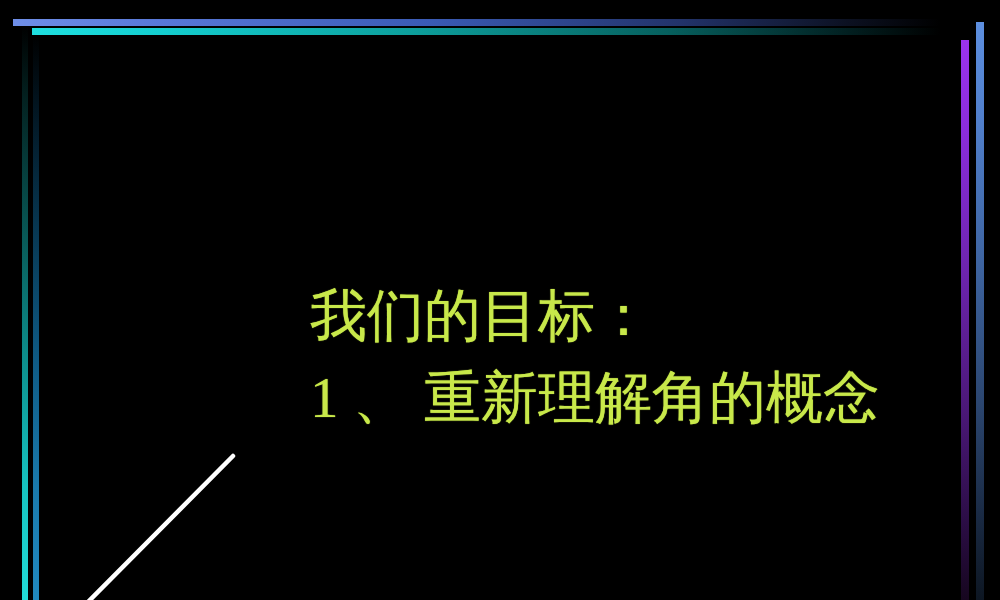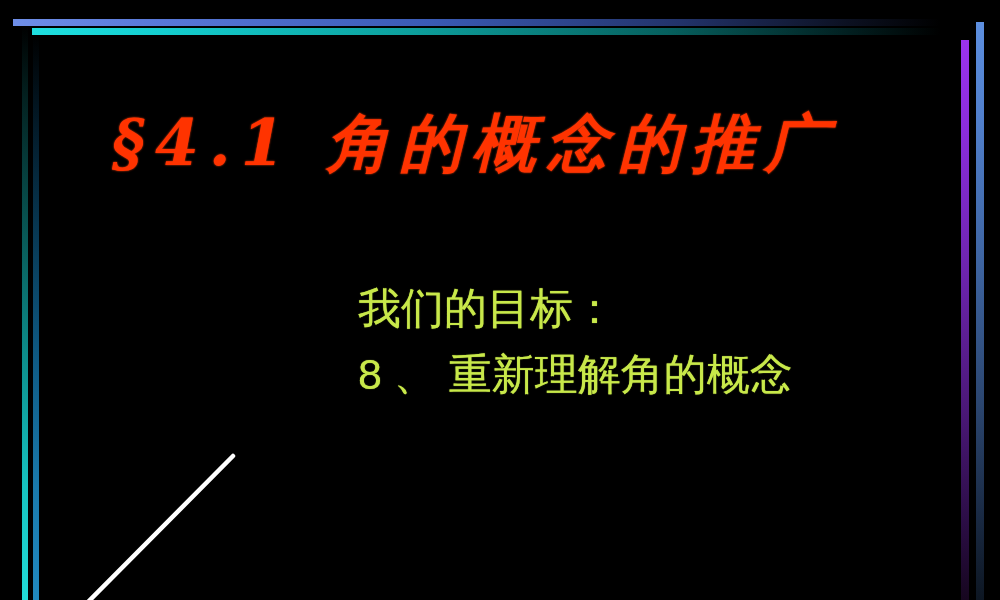--- a/index.html
+++ b/index.html
@@ -146,27 +146,26 @@
 
   
   .goals {
     position: absolute;
     left: 310px;
     top: 284px;
     width: 640px;
   }
   .goal-line {
     color: #c8e84a;
-    font-family: Liberation Sans, sans-serif;
-    font-size: 43px;
+    font-family: Liberation Serif, serif;
+    font-size: 57px;
     line-height: 1.12;
     margin-bottom: 18px;
     text-shadow: 0 0 1px #b8d840;
     white-space: nowrap;
-    margin-left: 48px;
   }
   .goal-line.wrap {
     white-space: normal;
     width: 600px;
   }
 </style>
 </head>
 <body>
 
 <div id="slide">
@@ -175,20 +174,19 @@
   <div class="rule-top-cyan"></div>
   <div class="rule-left-cyan"></div>
   <div class="rule-left-blue"></div>
   <div class="rule-right-purple"></div>
   <div class="rule-right-blue"></div>
 
   <svg class="ray" viewBox="0 0 1000 600">
     <line x1="233" y1="456" x2="86" y2="604" stroke="#ffffff" stroke-width="4.5" stroke-linecap="round"></line>
   </svg>
 
-  <div class="title">§4.1  角的概念的推广</div>
 
   <div class="goals">
     <div class="goal-line">我们的目标：</div>
-    <div class="goal-line">8 、 重新理解角的概念</div>
+    <div class="goal-line">1 、 重新理解角的概念</div>
   </div>
 
 </div>
 
 </body></html>

